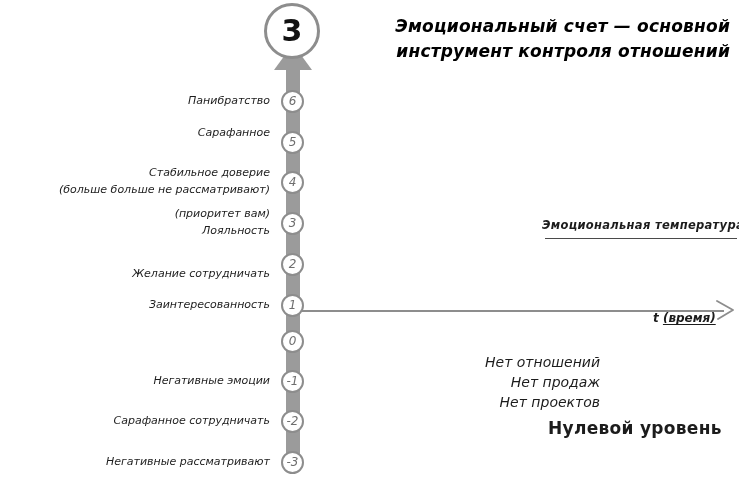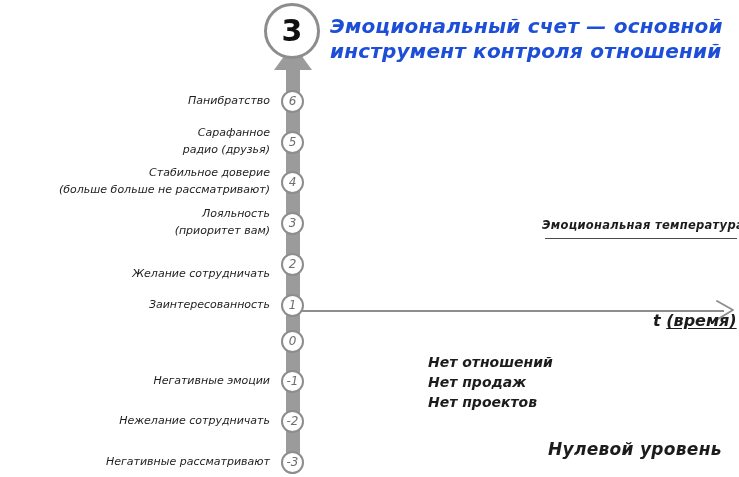--- a/index.html
+++ b/index.html
@@ -15,27 +15,27 @@
     overflow: hidden;
     font-family: "DejaVu Sans", sans-serif;
   }
 
   
   .title {
     position: absolute;
     left: 330px;
     top: 14px;
     width: 400px;
-    text-align: left;
-    font-family: "DejaVu Sans", sans-serif;
-    font-style: italic;
-    font-weight: bold;
-    font-size: 20px;
+    text-align: right;
+    font-family: "DejaVu Sans", sans-serif;
+    font-style: italic;
+    font-weight: bold;
+    font-size: 17px;
     line-height: 25px;
-    color: #1d4ed8;
+    color: #000000;
     letter-spacing: 0.2px;
   }
 
   
   .vbar {
     position: absolute;
     left: 286px;
     top: 34px;
     width: 14px;
     height: 432px;
@@ -138,49 +138,48 @@
     background: #4a4a4a;
   }
 
   .t-label {
     position: absolute;
     left: 653px;
     top: 311px;
     font-family: "DejaVu Sans", sans-serif;
     font-style: italic;
     font-weight: bold;
-    font-size: 16px;
+    font-size: 12px;
     color: #1c1c1c;
     white-space: nowrap;
   }
   .t-label .u {
     text-decoration: underline;
     text-underline-offset: 2px;
   }
 
   .no-block {
     position: absolute;
-    left: 428px;
+    left: 398px;
     top: 352px;
     width: 202px;
-    text-align: left;
-    font-family: "DejaVu Sans", sans-serif;
-    font-style: italic;
-    font-weight: bold;
+    text-align: right;
+    font-family: "DejaVu Sans", sans-serif;
+    font-style: italic;
+    font-weight: normal;
     font-size: 14px;
     line-height: 20px;
     color: #1c1c1c;
   }
 
   .zero-level {
     position: absolute;
     left: 548px;
-    top: 439px;
-    font-family: "DejaVu Sans", sans-serif;
-    font-style: italic;
+    top: 418px;
+    font-family: "DejaVu Sans", sans-serif;
     font-weight: bold;
     font-size: 17px;
     color: #1c1c1c;
     letter-spacing: 0.3px;
     white-space: nowrap;
   }
 </style>
 </head>
 <body>
 
@@ -217,48 +216,47 @@
   <div class="zero-level">Нулевой уровень</div>
 
   <div id="scale-layer">
       <div class="node node-sm" style="top: 89.5px;">6</div>
       <div class="lbl" style="top: 91.5px;">
         <div>Панибратство</div>
       </div>
       <div class="node node-sm" style="top: 130.5px;">5</div>
       <div class="lbl" style="top: 124px; text-align: right;">
         <div>Сарафанное</div>
-        <div>радио (друзья)</div>
       </div>
       <div class="node node-sm" style="top: 170.5px;">4</div>
       <div class="lbl" style="top: 164px;">
         <div>Стабильное доверие</div>
         <div>(больше больше не рассматривают)</div>
       </div>
       <div class="node node-sm" style="top: 211.5px;">3</div>
       <div class="lbl" style="top: 205px;">
+        <div>(приоритет вам)</div>
         <div>Лояльность</div>
-        <div>(приоритет вам)</div>
       </div>
       <div class="node node-sm" style="top: 252.5px;">2</div>
       <div class="lbl" style="top: 265px;">
         <div>Желание сотрудничать</div>
       </div>
       <div class="node node-sm" style="top: 293.5px;">1</div>
       <div class="lbl" style="top: 295.5px;">
         <div>Заинтересованность</div>
       </div>
       <div class="node node-sm" style="top: 329.5px;">0</div>
       <div class="node node-sm" style="top: 369.5px;">-1</div>
       <div class="lbl" style="top: 371.5px;">
         <div>Негативные эмоции</div>
       </div>
       <div class="node node-sm" style="top: 409.5px;">-2</div>
       <div class="lbl" style="top: 411.5px;">
-        <div>Нежелание сотрудничать</div>
+        <div>Сарафанное сотрудничать</div>
       </div>
       <div class="node node-sm" style="top: 450.5px;">-3</div>
       <div class="lbl" style="top: 452.5px;">
         <div>Негативные рассматривают</div>
       </div>
     </div>
 
 </div>
 
 </body></html>

